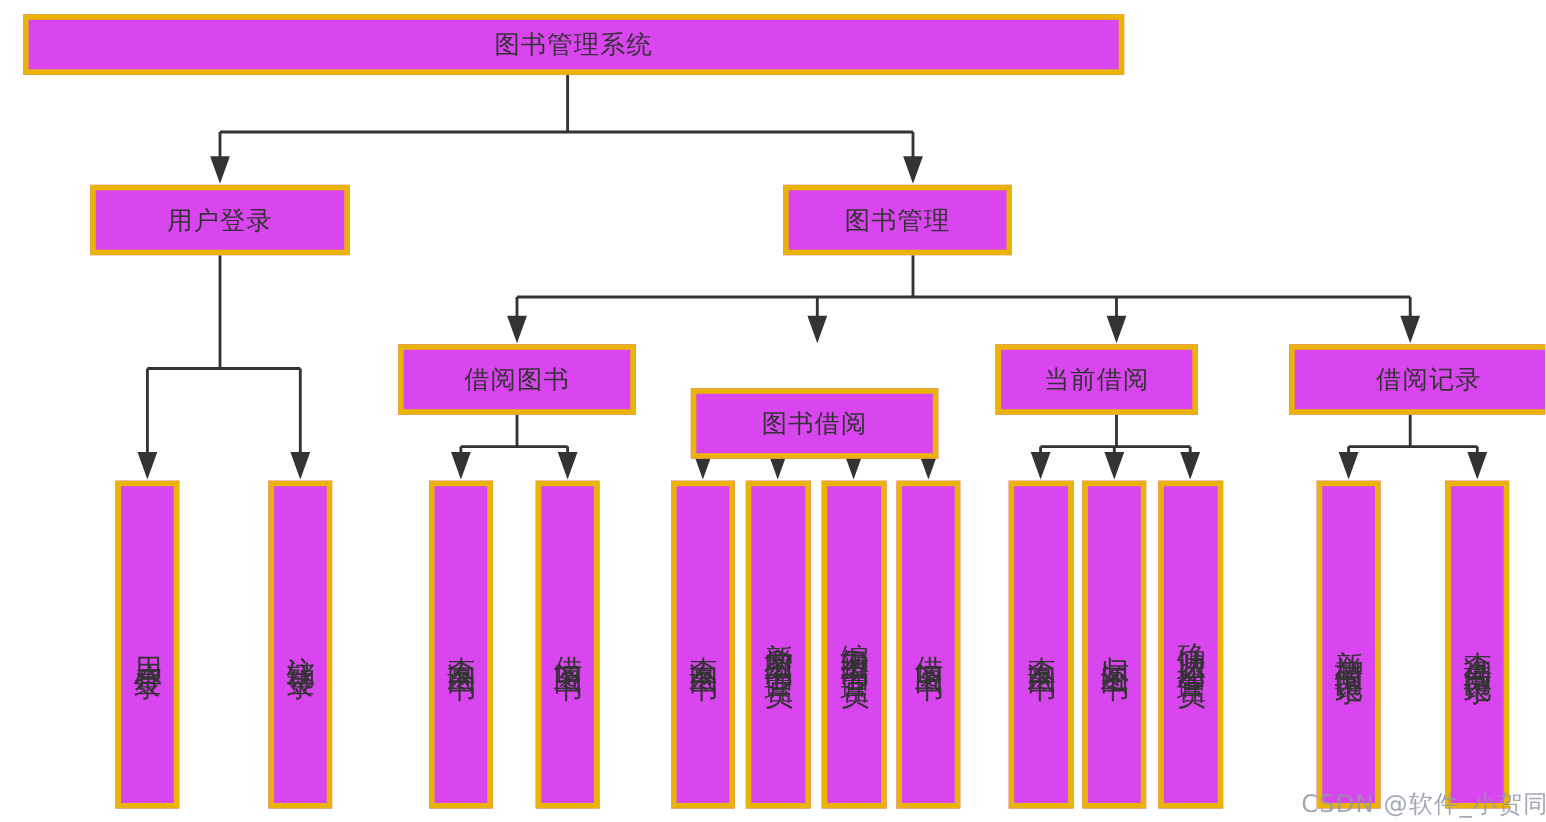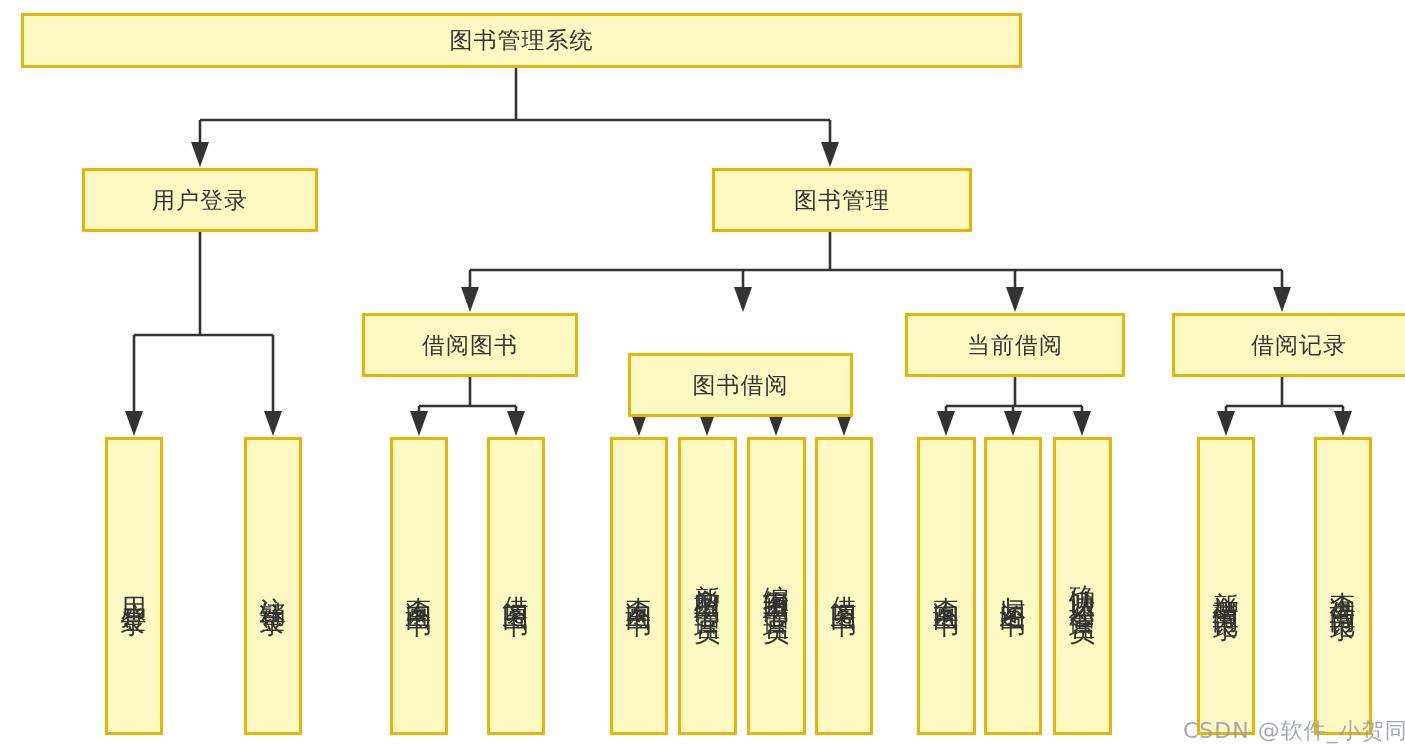--- a/index.html
+++ b/index.html
@@ -10,22 +10,22 @@
     font-family:"DejaVu Sans","Liberation Sans",sans-serif;
     color:#333333;
     overflow:hidden;
   }
   #connectors{position:absolute;left:0;top:0;width:1405px;height:747px;}
   #connectors path{stroke:#333333;stroke-width:2.6;fill:none;}
   #connectors polygon{fill:#333333;stroke:none;}
   .node{
     position:absolute;
     box-sizing:border-box;
-    border:3px solid #eab308;
-    background:#fef9c3;
+    border:5px solid #eab308;
+    background:#d946ef;
     display:flex;align-items:center;justify-content:center;
   }
   .hbox{font-size:23px;letter-spacing:1px;}
   .vbox{font-size:26px;}
   .vbox .vtext{
     writing-mode:vertical-rl;
     text-orientation:mixed;
     letter-spacing:5px;
     line-height:1;
     white-space:nowrap;
@@ -88,31 +88,31 @@
     </g>
   </svg>
 
   <div class="node hbox" style="left:21px;top:13px;width:1001px;height:55px;">
     <span>图书管理系统</span>
   </div>
 
   <div class="node hbox" style="left:82px;top:168px;width:236px;height:64px;">
     <span>用户登录</span>
   </div>
-  <div class="node hbox" style="left:712px;top:168px;width:260px;height:64px;">
+  <div class="node hbox" style="left:712px;top:168px;width:208px;height:64px;">
     <span>图书管理</span>
   </div>
 
   <div class="node hbox" style="left:362px;top:313px;width:216px;height:64px;">
     <span>借阅图书</span>
   </div>
   <div class="node hbox" style="left:628px;top:313px;width:225px;height:64px;margin-top:40px;">
     <span>图书借阅</span>
   </div>
-  <div class="node hbox" style="left:905px;top:313px;width:220px;height:64px;">
+  <div class="node hbox" style="left:905px;top:313px;width:184px;height:64px;">
     <span>当前借阅</span>
   </div>
   <div class="node hbox" style="left:1172px;top:313px;width:254px;height:64px;">
     <span>借阅记录</span>
   </div>
 
   <div class="node vbox" style="left:105px;top:437px;width:58px;height:298px;">
     <span class="vtext">用户登录</span>
   </div>
   <div class="node vbox" style="left:244px;top:437px;width:58px;height:298px;">

